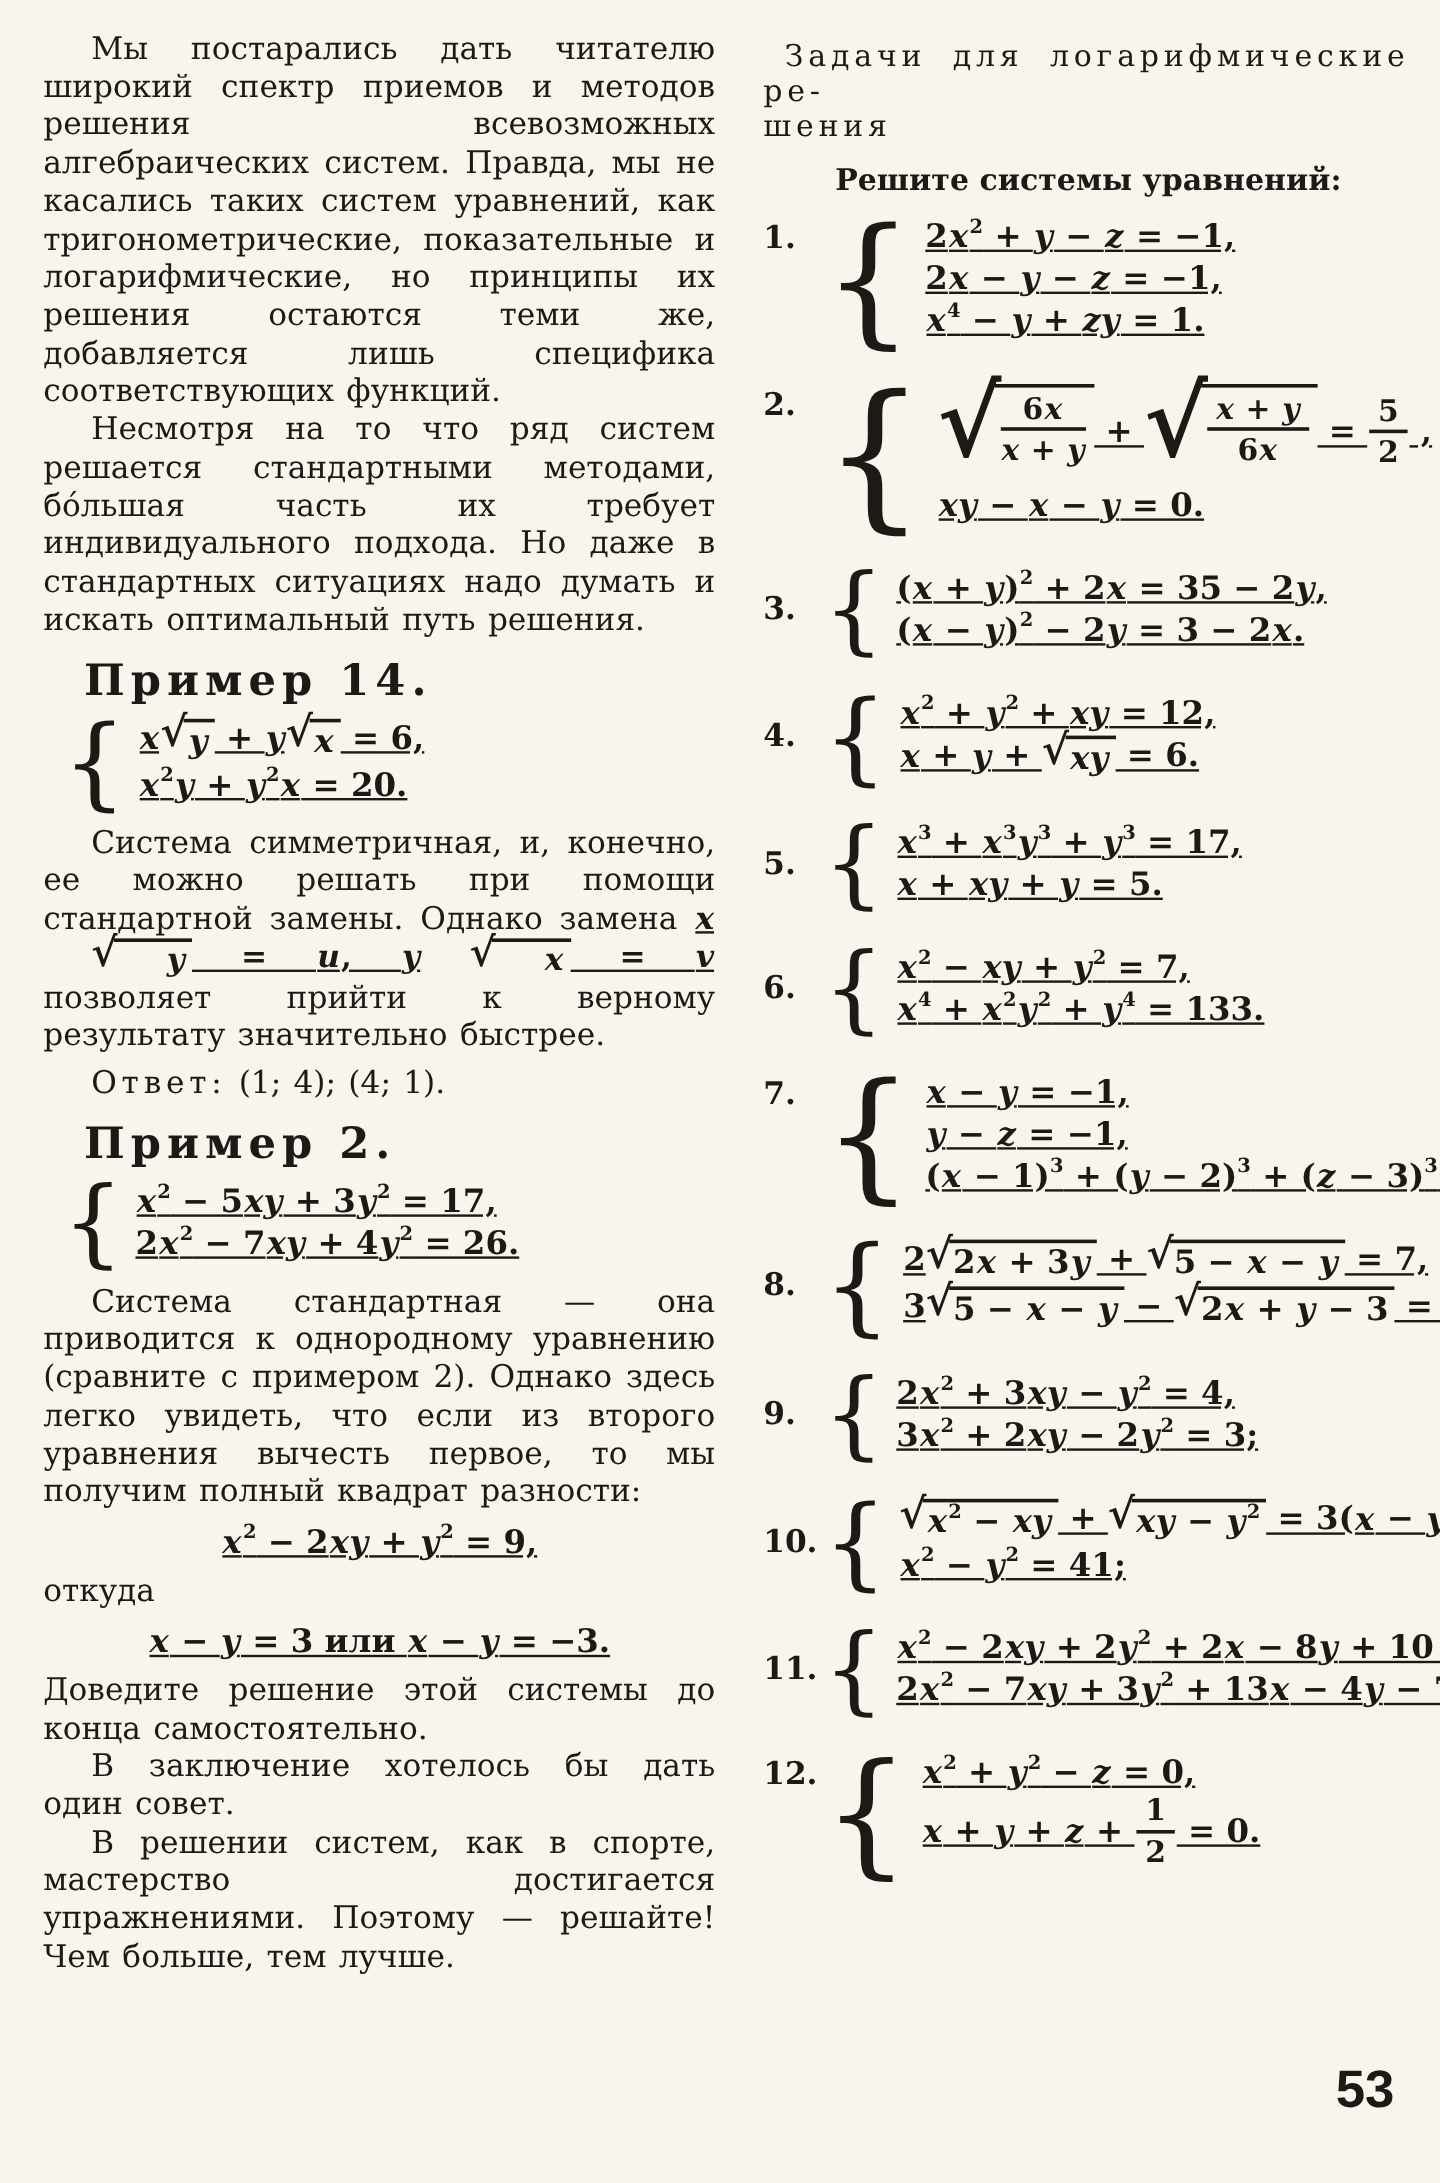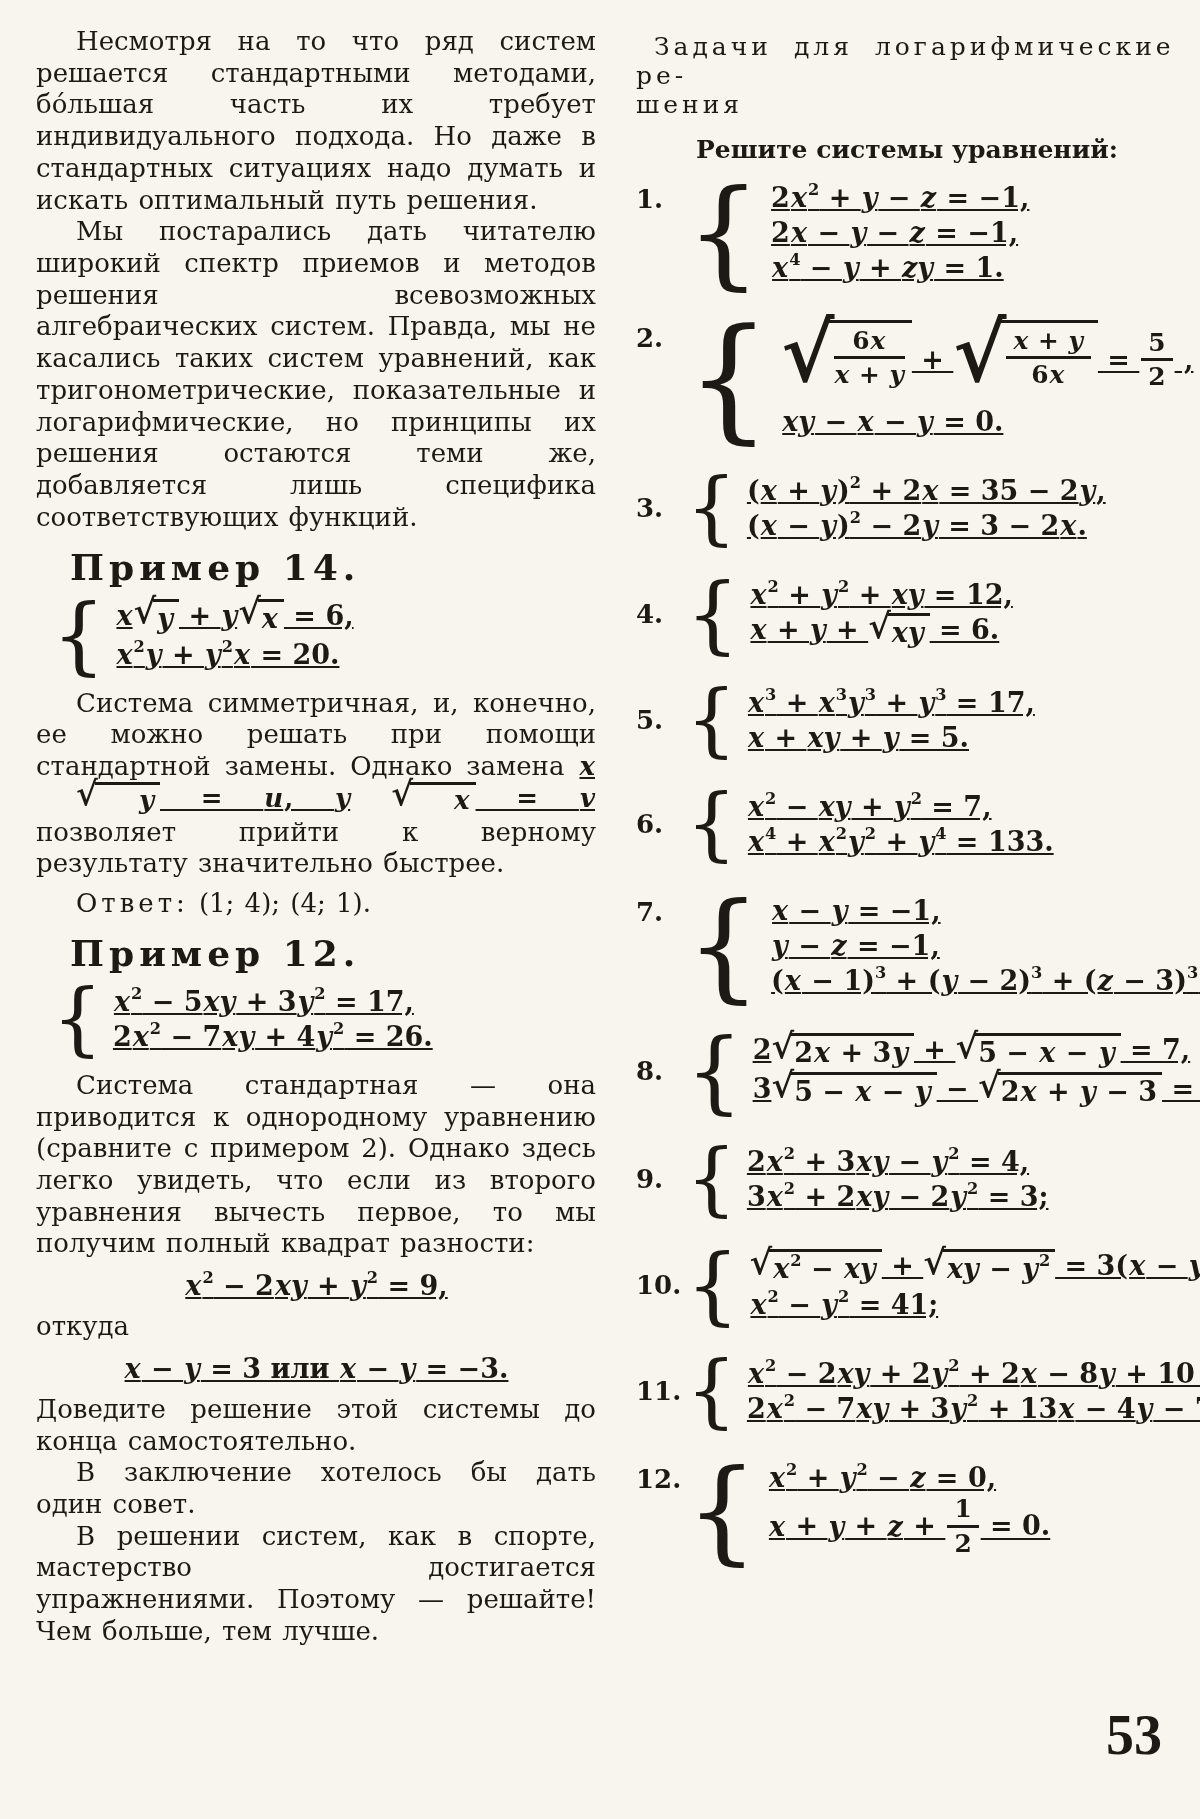--- a/index.html
+++ b/index.html
@@ -57,32 +57,32 @@
   .heading { font-size:25px; letter-spacing:4px; word-spacing:10px; margin:6px 0 16px 0; }
   .heading .h1 { text-indent:18px; }
   .subheading { font-size:25px; font-weight:bold; margin:0 0 14px 0;text-align:center; }
   .problem { display:flex; align-items:center; margin:0 0 30px 0; }
   .problem.top { align-items:flex-start; }
   .problem.top .pnum { margin-top:6px; }
   .pnum { font-weight:bold; font-size:26px; min-width:50px; flex:none; }
   
   .pageno {
     position:absolute; right:38px; bottom:52px;
-    font-family:Liberation Serif, serif; font-weight:bold; font-size:56px;text-align:right;
+    font-family:Liberation Sans, sans-serif; font-weight:bold; font-size:44px;text-align:right;
   }
 </style>
 </head>
 <body>
 
 <div class="page">
   <div class="cols">
 
     <div class="col-left">
+      <p class="body indent">Мы постарались дать читателю широкий спектр приемов и методов решения всевозможных алгебраических систем. Правда, мы не касались таких систем уравнений, как тригонометрические, показательные и логарифмические, но принципы их решения остаются теми же, добавляется лишь специфика соответствующих функций.</p>
       <p class="body indent">Несмотря на то что ряд систем решается стандартными методами, бо́льшая часть их требует индивидуального подхода. Но даже в стандартных ситуациях надо думать и искать оптимальный путь решения.</p>
-      <p class="body indent">Мы постарались дать читателю широкий спектр приемов и методов решения всевозможных алгебраических систем. Правда, мы не касались таких систем уравнений, как тригонометрические, показательные и логарифмические, но принципы их решения остаются теми же, добавляется лишь специфика соответствующих функций.</p>
 
       <div class="ex-title">Пример 14.</div>
       <div class="system-wrap eq"><span class="system">
             <span class="brace" style="font-size: 84px;">{</span>
             <span class="sys-lines">
               <span class="sys-line eq"><i>x</i><span class="sqrt">
                   <span class="rad">√</span>
                   <span class="radicand"><i>y</i></span>
                 </span> + <i>y</i><span class="sqrt">
                   <span class="rad">√</span>
@@ -95,21 +95,21 @@
       <p class="body indent">Система симметричная, и, конечно, ее можно решать при помощи стандартной замены. Однако замена <span class="eq eq-inline"><i>x</i><span class="sqrt">
               <span class="rad">√</span>
               <span class="radicand"><i>y</i></span>
             </span> = <i>u</i>,  <i>y</i><span class="sqrt">
               <span class="rad">√</span>
               <span class="radicand"><i>x</i></span>
             </span> = <i>v</i></span> позволяет прийти к верному результату значительно быстрее.</p>
 
       <p class="body answer indent"><span class="sp-label">Ответ:</span><span>(1; 4); (4; 1).</span></p>
 
-      <div class="ex-title">Пример 12.</div>
+      <div class="ex-title">Пример 2.</div>
       <div class="system-wrap eq"><span class="system">
             <span class="brace" style="font-size: 80px;">{</span>
             <span class="sys-lines">
               <span class="sys-line eq"><i>x</i><sup>2</sup> − 5<i>xy</i> + 3<i>y</i><sup>2</sup> = 17,</span>
               <span class="sys-line eq">2<i>x</i><sup>2</sup> − 7<i>xy</i> + 4<i>y</i><sup>2</sup> = 26.</span>
             </span>
           </span></div>
 
       <p class="body indent">Система стандартная — она приводится к однородному уравнению (сравните с примером 2). Однако здесь легко увидеть, что если из второго уравнения вычесть первое, то мы получим полный квадрат разности:</p>
 

